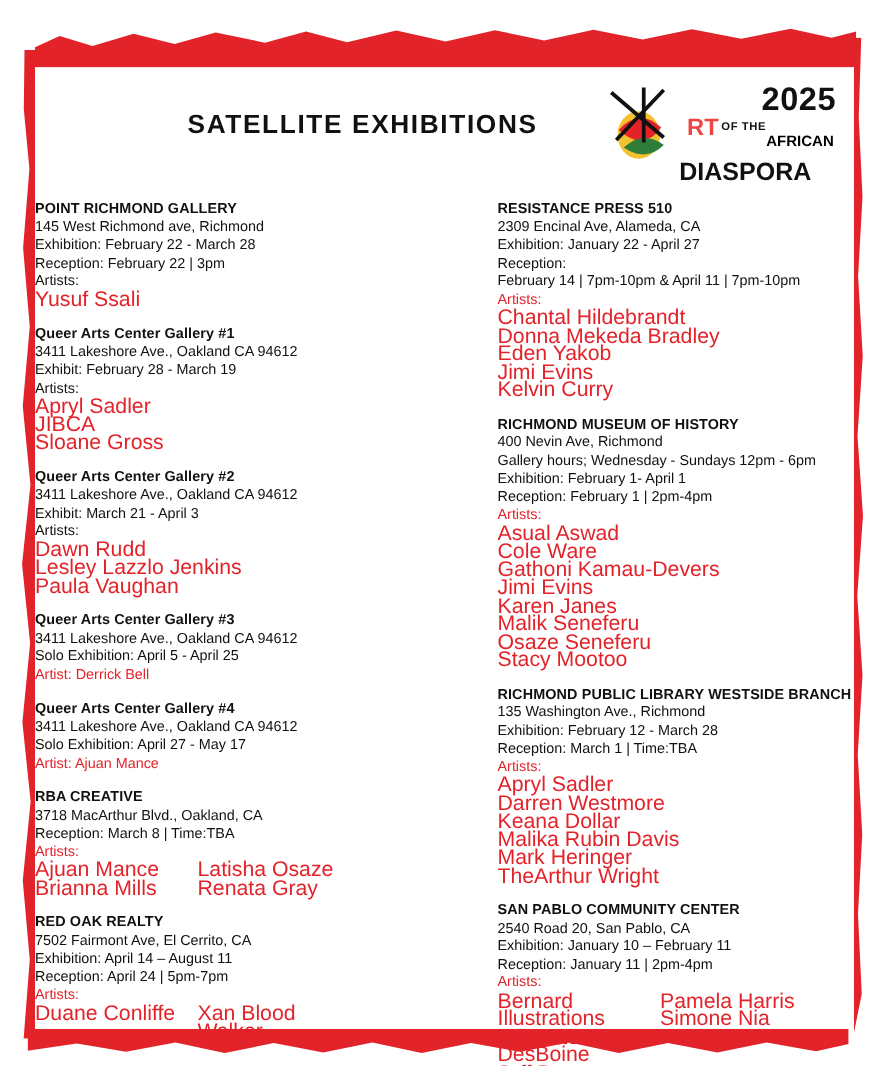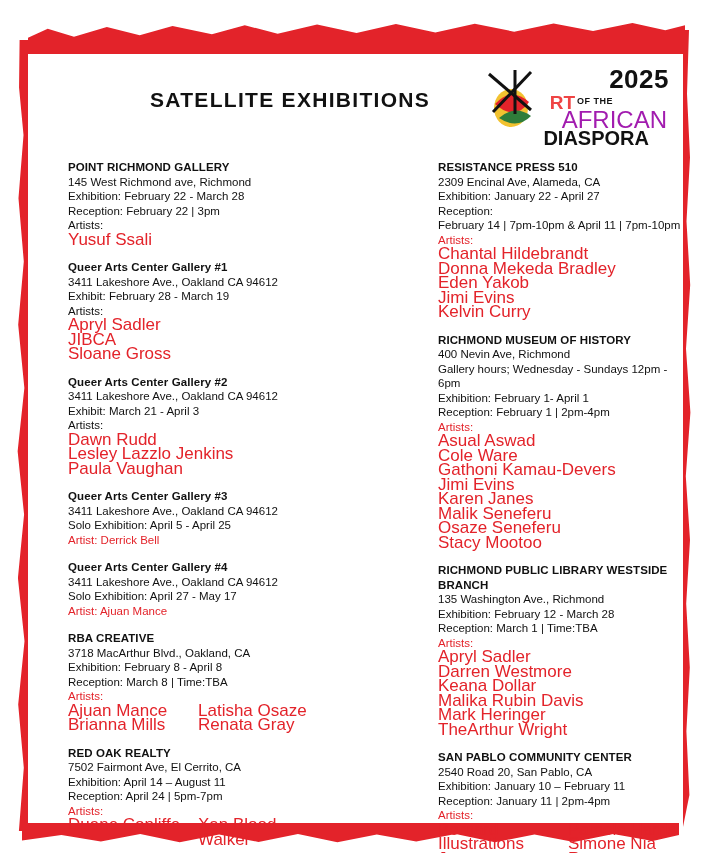--- a/index.html
+++ b/index.html
@@ -114,23 +114,23 @@
     right: 58px;
     font-size: 9px;
     font-weight: bold;
     letter-spacing: 0.5px;
     color: #111111;
   }
   .logo-african {
     position: absolute;
     top: 44px;
     right: 4px;
-    font-size: 24px;
-    font-weight: normal;
-    color: #a21caf;
+    font-size: 12px;
+    font-weight: bold;
+    color: #000000;
   }
   .logo-diaspora {
     position: absolute;
     top: 65px;
     right: 22px;
     font-size: 20px;
     font-weight: bold;
     color: #111111;
   }
   .logo-mark {
@@ -150,21 +150,21 @@
     bottom: 36px;
   }
   .col {
     position: absolute;
     top: 0;
     width: 300px;
   }
   .col-left { left: 0px; }
   .col-right { left: 370px; width: 290px; }
 
-  .venue { margin-bottom: 13px; padding-left: 40px; }
+  .venue { margin-bottom: 13px; }
   .venue-name {
     font-size: 11.5px;
     font-weight: bold;
     color: #111111;
     line-height: 14.5px;
     letter-spacing: 0.1px;
   }
   .venue-line {
     font-size: 11.5px;
     color: #111111;
@@ -255,21 +255,20 @@
         </div>
         <div class="venue">
           <div class="venue-name">Queer Arts Center Gallery #4</div>
           <div class="venue-line">3411 Lakeshore Ave., Oakland CA 94612</div>
           <div class="venue-line">Solo Exhibition: April 27 - May 17</div>
           <div class="artists-label red">Artist: Ajuan Mance</div>
         </div>
         <div class="venue">
           <div class="venue-name">RBA CREATIVE</div>
           <div class="venue-line">3718 MacArthur Blvd., Oakland, CA</div>
-          <div class="venue-line">Exhibition: February 8 - April 8</div>
           <div class="venue-line">Reception: March 8 | Time:TBA</div>
           <div class="artists-label red">Artists:</div>
           <div class="artist-cols">
             <div class="acol wide">
               <div class="artist">Ajuan Mance</div>
               <div class="artist">Brianna Mills</div>
             </div>
             <div class="acol">
               <div class="artist">Latisha Osaze</div>
               <div class="artist">Renata Gray</div>

